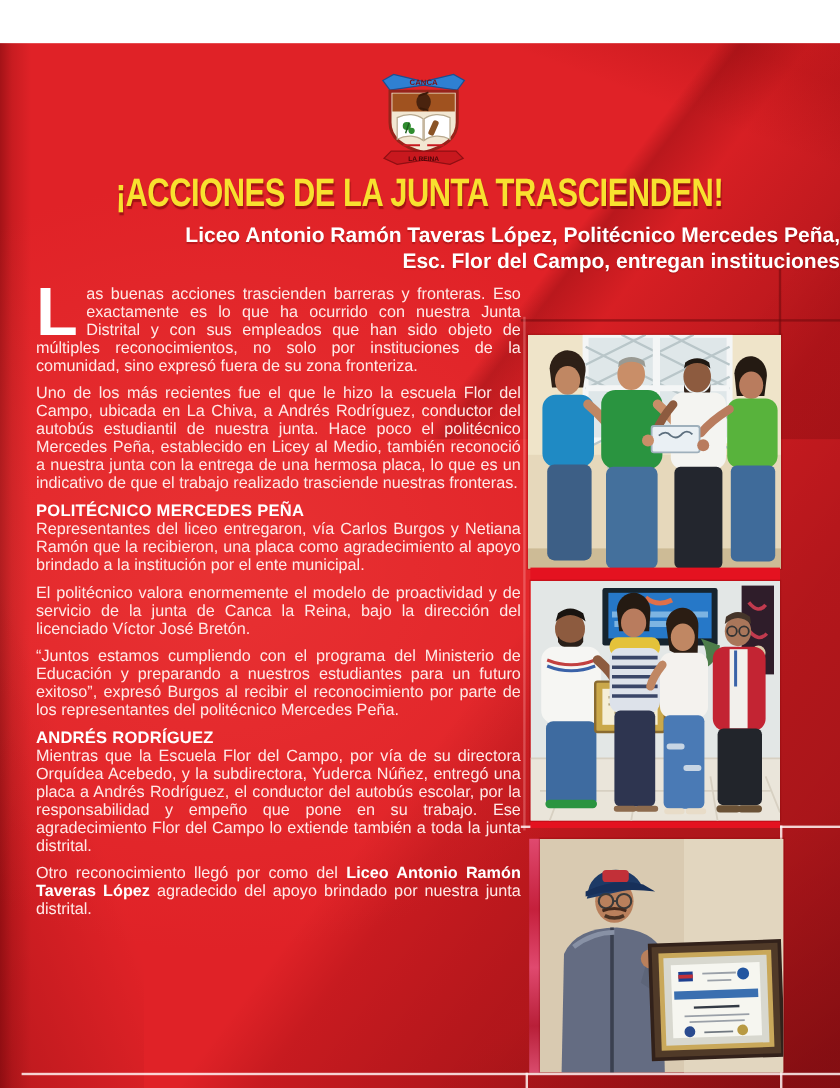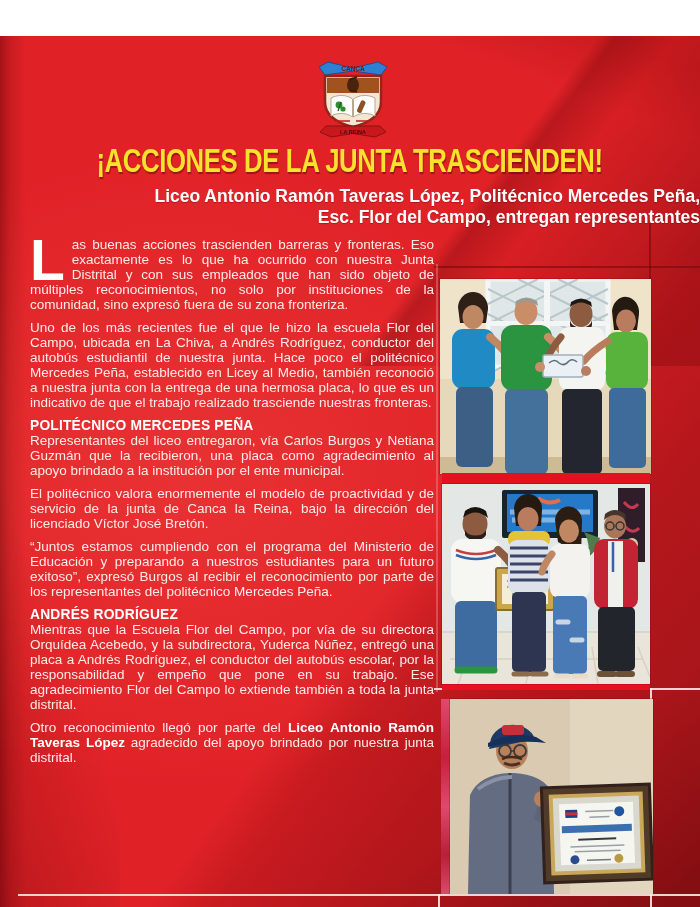--- a/index.html
+++ b/index.html
@@ -106,33 +106,33 @@
       <path d="M12,66 L66,66 L72,72 L61,77 L39,73.5 L17,77 L6,72 Z" fill="#c8181e" stroke="#8f0f13" stroke-width="1"></path>
       <text x="39" y="74" font-size="5.5" font-weight="bold" fill="#4d0608" text-anchor="middle">LA REINA</text>
     </svg>
   </div>
 
   <div class="headline">
     <span class="headline-inner">¡ACCIONES DE LA JUNTA TRASCIENDEN!</span>
   </div>
   <div class="subtitle">
     <div>Liceo Antonio Ramón Taveras López, Politécnico Mercedes Peña,</div>
-    <div>Esc. Flor del Campo, entregan representantes</div>
+    <div>Esc. Flor del Campo, entregan instituciones</div>
   </div>
 
   <div class="article">
     <p><span class="dropcap">L</span><span>as buenas acciones trascienden barreras y fronteras. Eso exactamente es lo que ha ocurrido con nuestra Junta Distrital y con sus empleados que han sido objeto de múltiples reconocimientos, no solo por instituciones de la comunidad, sino expresó fuera de su zona fronteriza.</span></p>
     <p>Uno de los más recientes fue el que le hizo la escuela Flor del Campo, ubicada en La Chiva, a Andrés Rodríguez, conductor del autobús estudiantil de nuestra junta. Hace poco el politécnico Mercedes Peña, establecido en Licey al Medio, también reconoció a nuestra junta con la entrega de una hermosa placa, lo que es un indicativo de que el trabajo realizado trasciende nuestras fronteras.</p>
     <h3>POLITÉCNICO MERCEDES PEÑA</h3>
-    <p>Representantes del liceo entregaron, vía Carlos Burgos y Netiana Guzmán que la recibieron, una placa como agradecimiento al apoyo brindado a la institución por el ente municipal.</p>
+    <p>Representantes del liceo entregaron, vía Carlos Burgos y Netiana Ramón que la recibieron, una placa como agradecimiento al apoyo brindado a la institución por el ente municipal.</p>
     <p>El politécnico valora enormemente el modelo de proactividad y de servicio de la junta de Canca la Reina, bajo la dirección del licenciado Víctor José Bretón.</p>
     <p>“Juntos estamos cumpliendo con el programa del Ministerio de Educación y preparando a nuestros estudiantes para un futuro exitoso”, expresó Burgos al recibir el reconocimiento por parte de los representantes del politécnico Mercedes Peña.</p>
     <h3>ANDRÉS RODRÍGUEZ</h3>
     <p>Mientras que la Escuela Flor del Campo, por vía de su directora Orquídea Acebedo, y la subdirectora, Yuderca Núñez, entregó una placa a Andrés Rodríguez, el conductor del autobús escolar, por la responsabilidad y empeño que pone en su trabajo. Ese agradecimiento Flor del Campo lo extiende también a toda la junta distrital.</p>
-    <p><span>Otro reconocimiento llegó por parte del </span><span class="bold-inline">Liceo Antonio Ramón Taveras López</span><span> agradecido del apoyo brindado por nuestra junta distrital.</span></p>
+    <p><span>Otro reconocimiento llegó por como del </span><span class="bold-inline">Liceo Antonio Ramón Taveras López</span><span> agradecido del apoyo brindado por nuestra junta distrital.</span></p>
   </div>
 
   <div class="photo" style="left:440px;top:243px;width:211px;height:195px;" role="img" aria-label="Cuatro personas entregan una placa frente a una ventana de celosía">
     <svg width="211" height="195" viewBox="0 0 211 195">
       <rect width="211" height="195" fill="#e6d8bb"></rect>
       <rect y="0" width="211" height="100" fill="#efe4c9"></rect>
       <rect x="48" y="0" width="120" height="88" fill="#dfe7e9" stroke="#f4f6f6" stroke-width="5"></rect>
       <g stroke="#b9c6c9" stroke-width="2">
         <path d="M48,10 L168,70 M48,35 L168,95 M48,60 L150,111 M78,0 L168,45 M118,0 L168,25"></path>
         <path d="M168,10 L48,70 M168,35 L48,95 M168,60 L66,111 M138,0 L48,45 M98,0 L48,25"></path>

